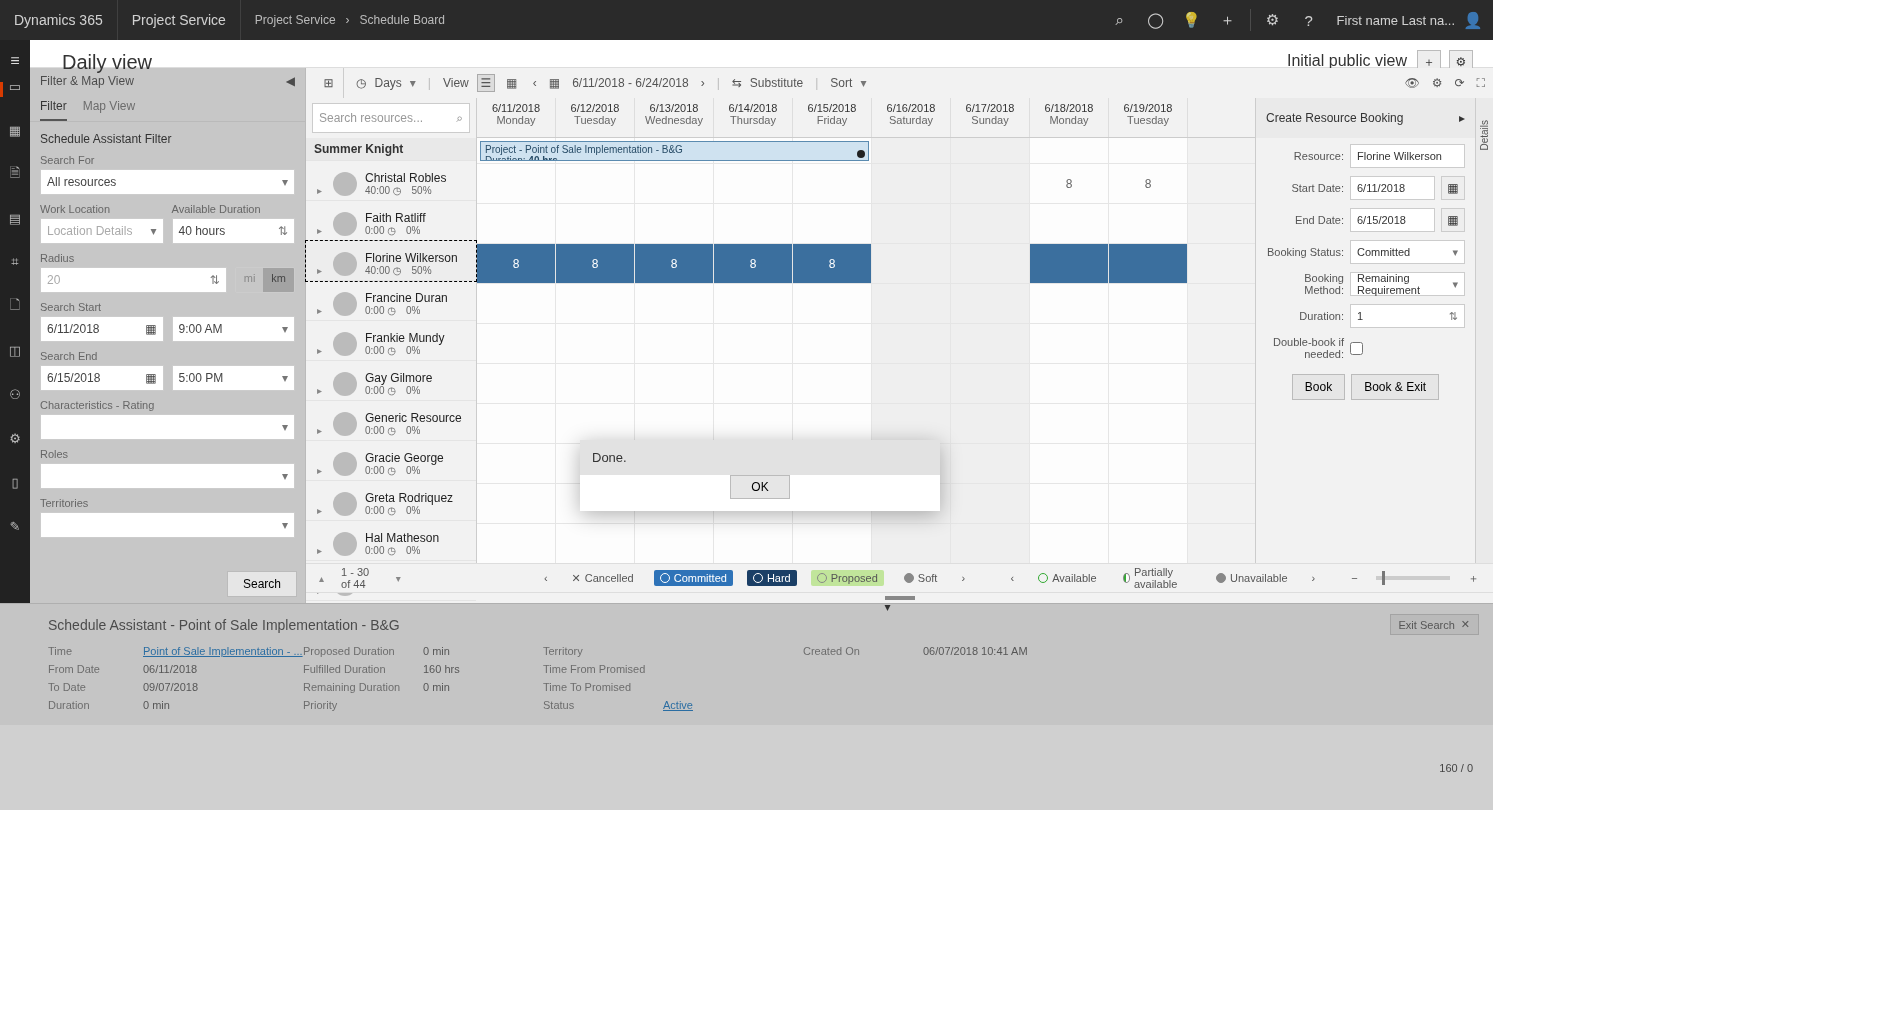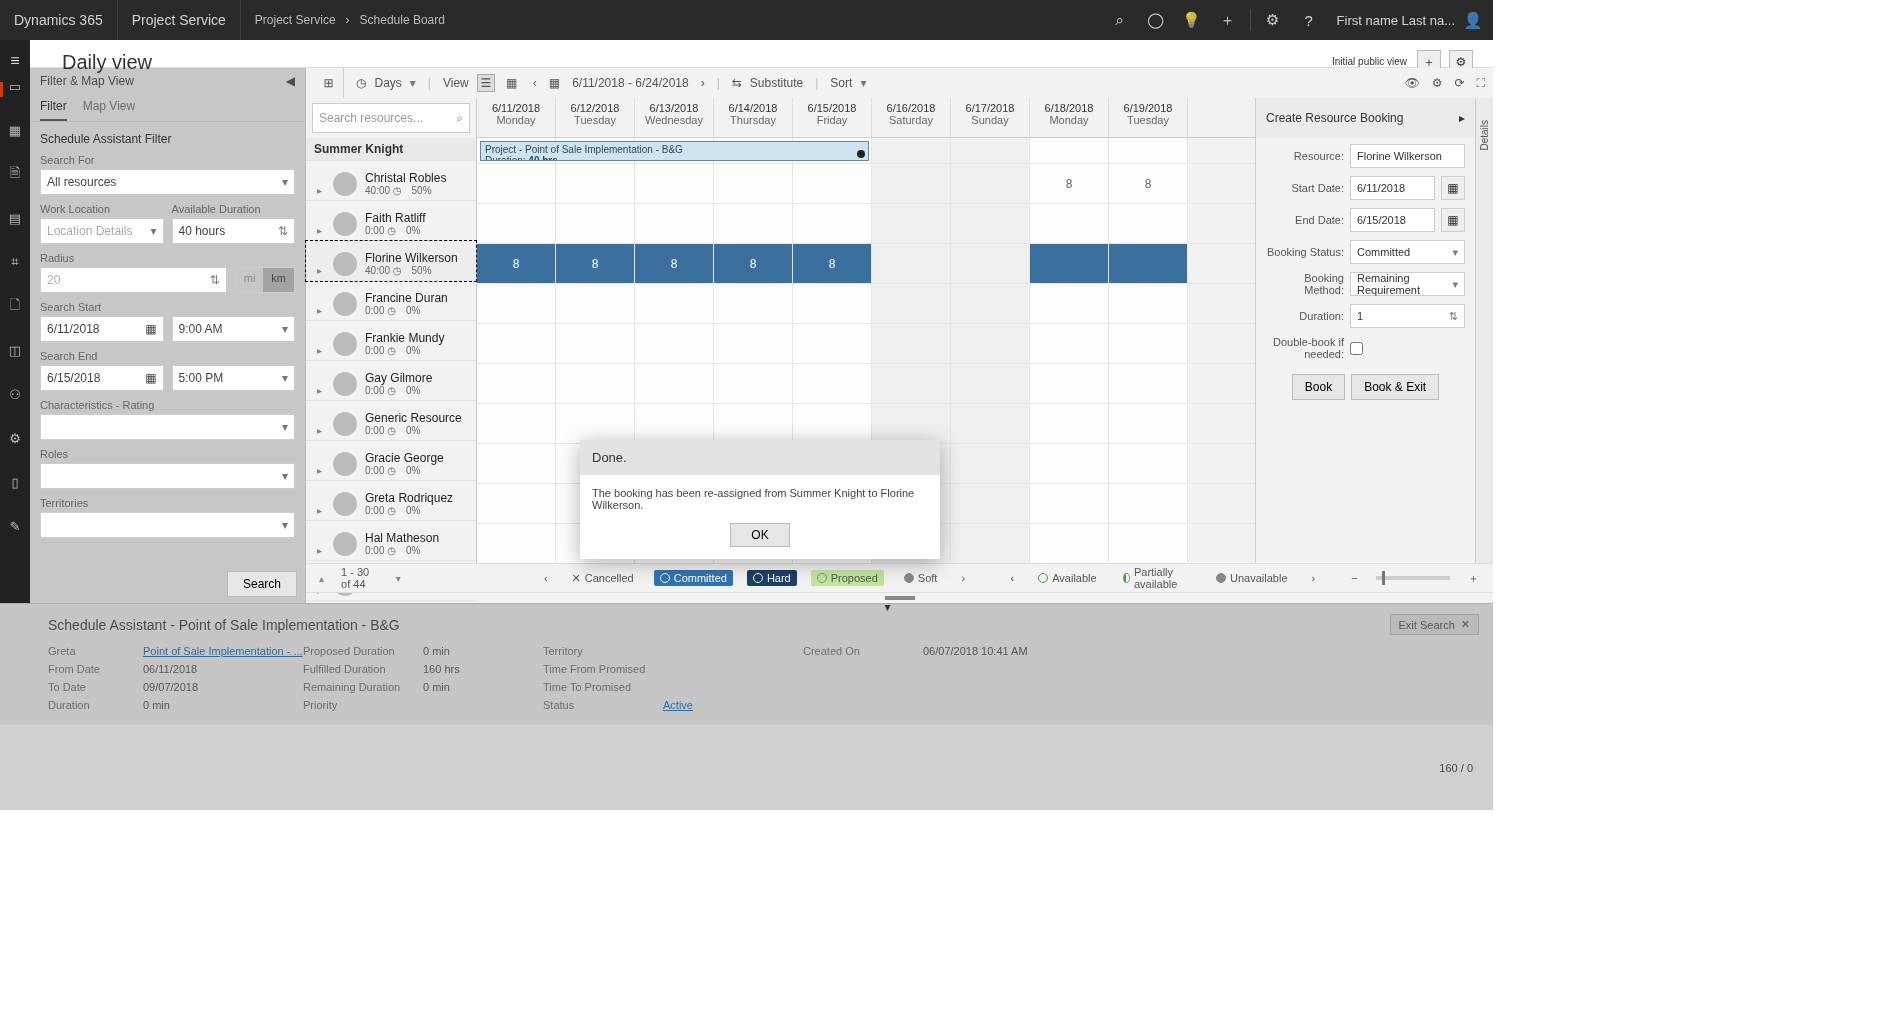--- a/index.html
+++ b/index.html
@@ -11,21 +11,21 @@
   .nav .crumb{padding-left:14px;display:flex;align-items:center;gap:10px;font-size:12px;color:#ddd;}
   .nav .spacer{flex:1;}
   .nav .ic{width:36px;height:40px;display:flex;align-items:center;justify-content:center;cursor:pointer;font-size:15px;}
   .nav .divider{width:1px;height:22px;background:#333;margin:0 4px;}
   .nav .user{padding:0 10px;display:flex;align-items:center;gap:8px;}
   .nav .user-ic{font-size:16px;}
   
   .title-bar{height:28px;background:#fff;display:flex;align-items:center;padding:17px 0 0 62px;border-bottom:1px solid #ddd;position:relative;}
   .title-bar .title{font-size:20px;font-weight:300;color:#333;}
   .title-bar .right{margin-left:auto;display:flex;align-items:center;gap:8px;padding-right:20px;}
-  .title-bar .viewname{border-bottom:2px solid #14b8a6;padding:4px 2px;font-size:10px;}
+  .title-bar .viewname{border-bottom:2px solid #14b8a6;padding:4px 2px;font-size:16px;}
   .sq-btn{width:24px;height:24px;border:1px solid #bbb;background:#eee;display:flex;align-items:center;justify-content:center;cursor:pointer;}
   
   .shell{display:flex;height:535px;}
   .iconrail{width:30px;background:#222;color:#bbb;display:flex;flex-direction:column;align-items:center;padding-top:6px;gap:20px;position:relative;}
   .iconrail .ri{width:30px;height:24px;display:flex;align-items:center;justify-content:center;font-size:13px;cursor:pointer;}
   .iconrail .ri.active::before{content:"";position:absolute;left:0;width:3px;height:22px;background:#d83b01;}
   
   .left{width:276px;background:#f2f2f2;border-right:1px solid #ddd;display:flex;flex-direction:column;overflow:hidden;}
   .left .head{height:28px;display:flex;align-items:center;padding:0 10px;font-size:12px;color:#333;justify-content:space-between;}
   .collapse{font-size:12px;cursor:pointer;}
@@ -729,21 +729,21 @@
 
 <div class="footer">
   <div class="ft-title-row">
     <div class="ft-title">Schedule Assistant - Point of Sale Implementation - B&amp;G</div>
     <div class="exit">
         <span>Exit Search</span>
         <span>✕</span>
       </div>
   </div>
   <div class="ft-grid">
-    <div class="l">Greta</div>
+    <div class="l">Time</div>
     <div><a href="#">Point of Sale Implementation - ...</a></div>
     <div class="l">Proposed Duration</div>
     <div>0 min</div>
     <div class="l">Territory</div>
     <div></div>
     <div class="l">Created On</div>
     <div>06/07/2018 10:41 AM</div>
 
     <div class="l">From Date</div>
     <div>06/11/2018</div>
@@ -770,17 +770,16 @@
     <div class="l">Status</div>
     <div><a href="#">Active</a></div>
     <div></div>
       <div></div>
   </div>
   <div class="ft-count">160 / 0</div>
 </div>
 
 <div class="dialog">
   <div class="dh">Done.</div>
-  <div class="db">The booking has been re-assigned from Summer Knight to Florine Wilkerson.</div>
   <div class="df">
       <button>OK</button>
     </div>
 </div>
 
 </body></html>

